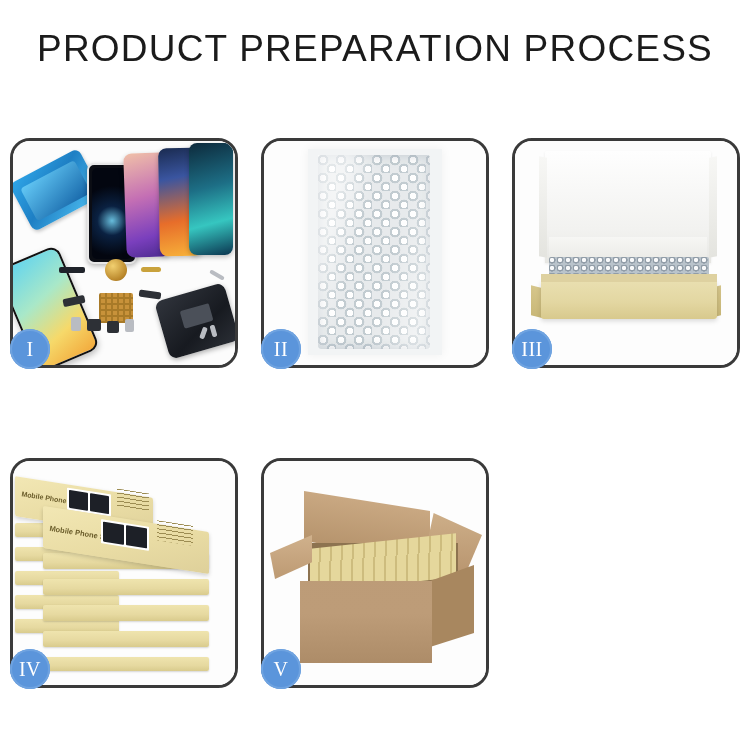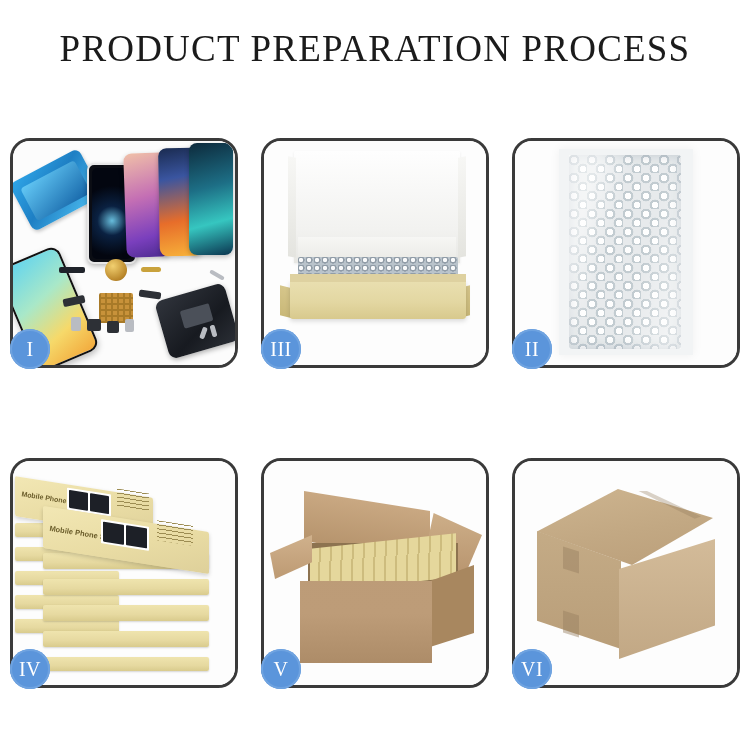--- a/index.html
+++ b/index.html
@@ -11,21 +11,21 @@
     width: 750px;
     height: 750px;
     font-family: "Liberation Sans", sans-serif;
     overflow: hidden;
     position: relative;
   }
 
   
   .header { text-align: center; padding-top: 30px; }
   .title {
-    font-family: Liberation Serif, serif;
+    font-family: Liberation Sans, sans-serif;
     font-size: 37px;
     letter-spacing: 1.2px;
     font-weight: 400;
     color: #1b1b1b;
     line-height: 1.05;
     white-space: nowrap;
   }
   .subtitle {
     font-family: "Liberation Sans", sans-serif;
     font-size: 16.5px;
@@ -391,38 +391,38 @@
       <div class="part" style="left:94px;top:180px;width:12px;height:12px;border-radius:2px;"></div>
       <div class="part silver" style="left:112px;top:178px;width:9px;height:13px;"></div>
       <div class="part silver" style="left:188px;top:186px;width:5px;height:12px;transform:rotate(20deg);"></div>
       <div class="part silver" style="left:198px;top:184px;width:5px;height:12px;transform:rotate(-16deg);"></div>
       <div class="part silver" style="left:196px;top:132px;width:16px;height:4px;transform:rotate(30deg);"></div>
     </div>
     <div class="badge">I</div>
   </div>
 
   <div class="panel">
+    <div class="photo p2">
+      <div class="bw-sheet"></div>
+      <div class="bw-bubbles"></div>
+      <div class="bw-gloss"></div>
+    </div>
+    <div class="badge">II</div>
+  </div>
+
+  <div class="panel">
     <div class="photo p3">
       <div class="m-lid"></div>
       <div class="m-foam"></div>
       <div class="m-bubble"></div>
       <div class="m-base-left"></div>
       <div class="m-base-right"></div>
       <div class="m-base"></div>
     </div>
     <div class="badge">III</div>
-  </div>
-
-  <div class="panel">
-    <div class="photo p2">
-      <div class="bw-sheet"></div>
-      <div class="bw-bubbles"></div>
-      <div class="bw-gloss"></div>
-    </div>
-    <div class="badge">II</div>
   </div>
 
   <div class="panel">
     <div class="photo p4">
       <div class="stack">
 
         <div class="kbox" style="left:2px;top:62px;width:104px;height:14px;"></div>
         <div class="kbox" style="left:2px;top:86px;width:104px;height:14px;"></div>
         <div class="kbox" style="left:2px;top:110px;width:104px;height:14px;"></div>
         <div class="kbox" style="left:2px;top:134px;width:104px;height:14px;"></div>
@@ -460,25 +460,14 @@
       <div class="c-flap-right"></div>
       <div class="c-inner"></div>
       <div class="c-fill"></div>
       <div class="c-flap-left"></div>
       <div class="c-side"></div>
       <div class="c-front"></div>
     </div>
     <div class="badge">V</div>
   </div>
 
-  <div class="panel">
-    <div class="photo p6">
-      <div class="s-top"></div>
-      <div class="s-left"></div>
-      <div class="s-right"></div>
-      <div class="s-seam"></div>
-      <div class="s-tape-a"></div>
-      <div class="s-tape-b"></div>
-    </div>
-    <div class="badge">VI</div>
-  </div>
 
 </div>
 
 </body></html>

